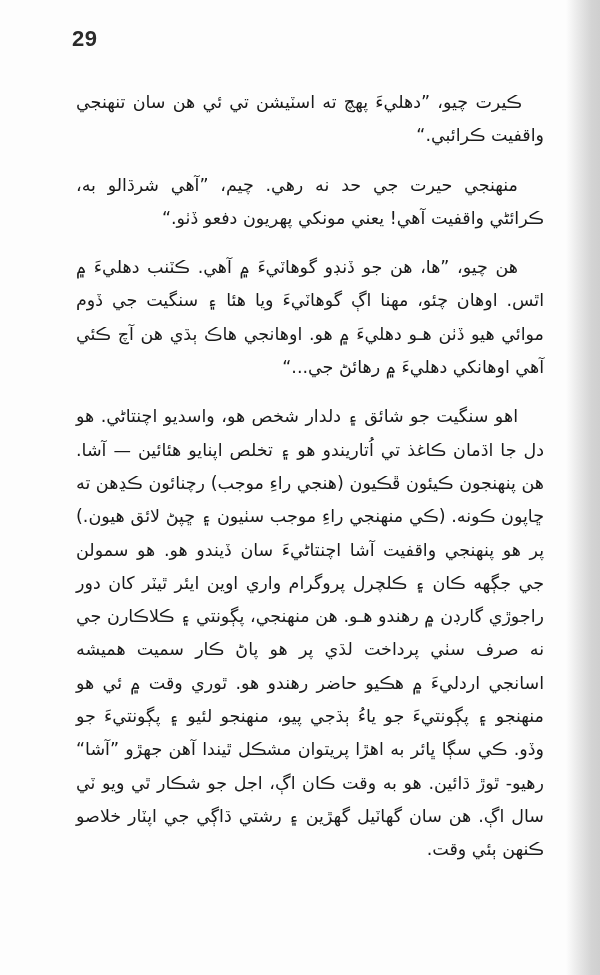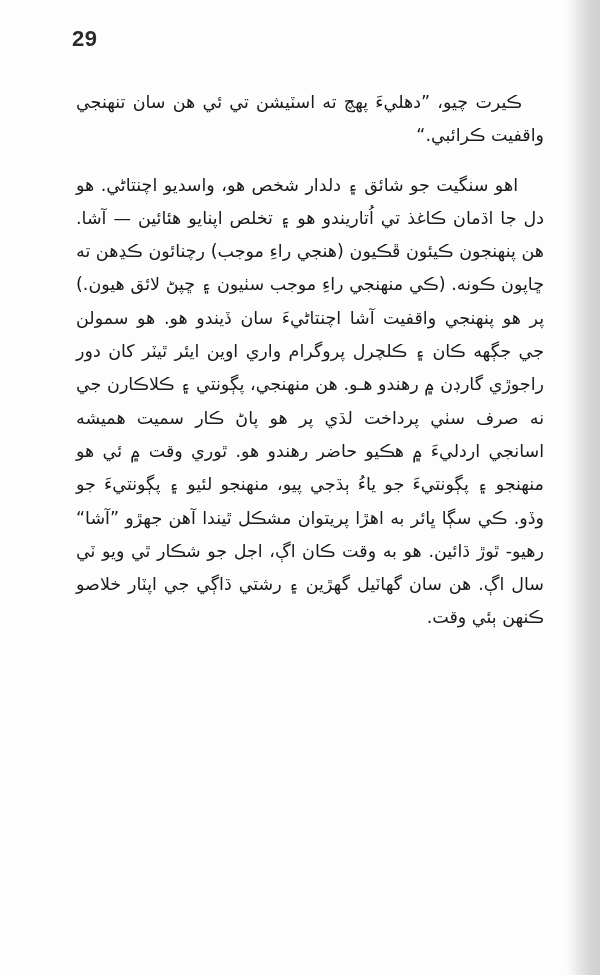--- a/index.html
+++ b/index.html
@@ -58,17 +58,19 @@
     }
   </style>
 </head>
 <body>
 
 <div class="page">
   <div class="page-number">29</div>
 
   <div class="text-block">
     <p class="para first">ڪيرت چيو، ”دهليءَ پهچ ته اسٽيشن تي ئي هن سان تنهنجي واقفيت ڪرائبي.“</p>
+    <p class="para">منهنجي حيرت جي حد نه رهي. چيم، ”آهي شرڌالو به، ڪرائڻي واقفيت آهي! يعني مونکي پهريون دفعو ڏٺو.“</p>
+    <p class="para">هن چيو، ”ها، هن جو ڏنڊو گوهاٽيءَ ۾ آهي. ڪٽنب دهليءَ ۾ اٿس. اوهان چئو، مهنا اڳ گوهاٽيءَ ويا هئا ۽ سنگيت جي ڏوم موائي هيو ڏٺن هـو دهليءَ ۾ هو. اوهانجي هاڪ ٻڌي هن آچ ڪئي آهي اوهانکي دهليءَ ۾ رهائڻ جي...“</p>
     <p class="para">اهو سنگيت جو شائق ۽ دلدار شخص هو، واسديو اچنتاڻي. هو دل جا اڌمان ڪاغذ تي اُتاريندو هو ۽ تخلص اپنايو هئائين — آشا. هن پنهنجون ڪيئون ڦڪيون (هنجي راءِ موجب) رچنائون ڪڍهن ته ڇاپون ڪونه. (ڪي منهنجي راءِ موجب سٺيون ۽ ڇپڻ لائق هيون.) پر هو پنهنجي واقفيت آشا اچنتاڻيءَ سان ڏيندو هو. هو سمولن جي جڳهه ڪان ۽ ڪلچرل پروگرام واري اوين ايئر ٿيٽر کان دور راجوڙي گارڊن ۾ رهندو هـو. هن منهنجي، پڳونتي ۽ ڪلاڪارن جي نه صرف سٺي پرداخت لڌي پر هو پاڻ ڪار سميت هميشه اسانجي اردليءَ ۾ هڪيو حاضر رهندو هو. ٿوري وقت ۾ ئي هو منهنجو ۽ پڳونتيءَ جو ياءُ ٻڌجي پيو، منهنجو لئيو ۽ پڳونتيءَ جو وڏو. ڪي سڳا ڀائر به اهڙا پريتوان مشڪل ٿيندا آهن جهڙو ”آشا“ رهيو- ٿوڙ ڌائين. هو به وقت ڪان اڳ، اجل جو شڪار ٿي ويو ٽي سال اڳ. هن سان گهاٽيل گهڙين ۽ رشتي ڌاڳي جي اپٽار خلاصو ڪنهن ٻئي وقت.</p>
   </div>
 
   <div class="edge-shadow"></div>
 </div>
 
 </body></html>

